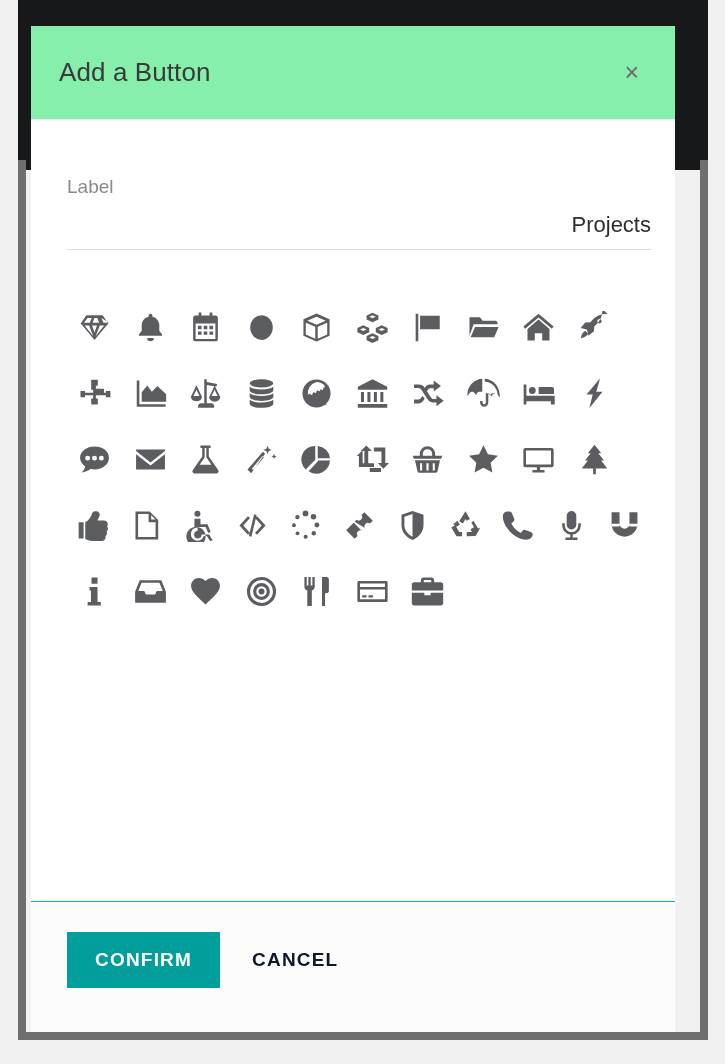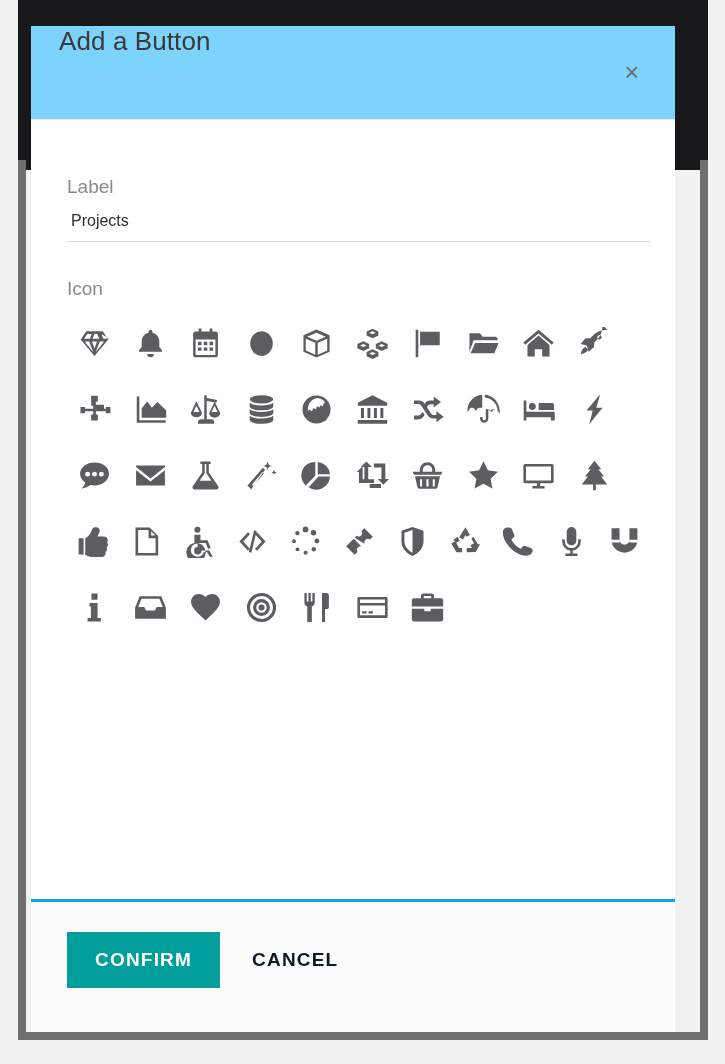--- a/index.html
+++ b/index.html
@@ -58,23 +58,24 @@
     height: 1006px;
     background: #ffffff;
     box-sizing: border-box;
     display: flex;
     flex-direction: column;
   }
 
   .modal-header {
     height: 94px;
     flex: 0 0 94px;
-    background: #7dd3fc;
+    background: #86efac;
     border-bottom: 1px solid #ececec;
     display: flex;
+    align-items: center;
     justify-content: space-between;
     padding: 0 30px 0 28px;
     box-sizing: border-box;
   }
   .modal-title {
     font-size: 26px;
     color: #3a3a3a;
     font-weight: 400;
     letter-spacing: 0.1px;
   }
@@ -101,26 +102,27 @@
     color: #8a8a8a;
     font-weight: 400;
     margin-bottom: 14px;
   }
 
   .text-input {
     width: 100%;
     border: none;
     border-bottom: 1px solid #dcdcdc;
     outline: none;
-    font-size: 16px;
+    font-size: 22px;
     color: #2e2e2e;
     font-family: "Liberation Sans", sans-serif;
     padding: 0 0 11px 4px;
     box-sizing: border-box;
     background: transparent;
+    text-align: right;
   }
 
   .section-gap { height: 36px; }
 
   
   .icon-grid {
     margin-top: 12px;
     display: flex;
     flex-direction: column;
     gap: 8px;
@@ -169,21 +171,21 @@
   .external-icon {
     margin-left: 22px;
     margin-bottom: 6px;
     cursor: pointer;
   }
   .external-icon svg { width: 24px; height: 24px; fill: none; stroke: #4a4a4a; stroke-width: 1.7; }
 
   
   .modal-footer {
     flex: 0 0 auto;
-    border-top: 3px solid #0ea5e9;
+    border-top: 1px solid #0ea5e9;
     background: #fcfcfc;
     padding: 30px 36px 44px 36px;
     display: flex;
     align-items: center;
     gap: 6px;
     box-sizing: border-box;
   }
   .btn-confirm {
     background: #019e9b;
     color: #ffffff;
@@ -222,21 +224,20 @@
     <button class="close-btn">×</button>
   </div>
 
   <div class="modal-body">
 
     <div class="field-label">Label</div>
     <input class="text-input" type="text" value="Projects" style="">
 
     <div class="section-gap"></div>
 
-    <div class="field-label">Icon</div>
 
     <div class="icon-grid">
 
       <div class="icon-row">
         <div class="icon-cell">
             <svg viewBox="0 0 24 24">
               <path d="M6 3h12l4 6-10 12L2 9l4-6zm.9 2L4.4 8.6h4.2L10 5H6.9zm5.1 0l-1.4 3.6h4.8L14 5h-2zm5.1 0l1.4 3.6h4.2L17.1 5h-.1zM4.9 10.6L11 18.3l-2.9-7.7H4.9zm5.3 0L12 15.6l1.8-5h-3.6zm5.6 0l-2.9 7.7 6.1-7.7h-3.2z"></path>
             </svg>
           </div>
         <div class="icon-cell">

